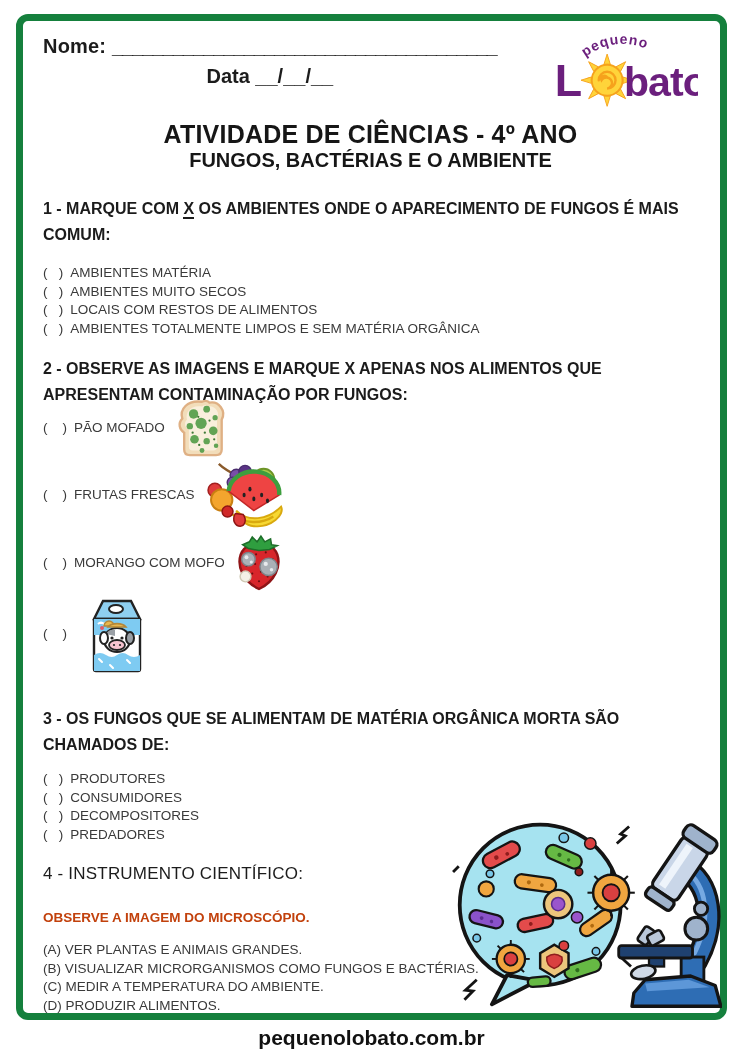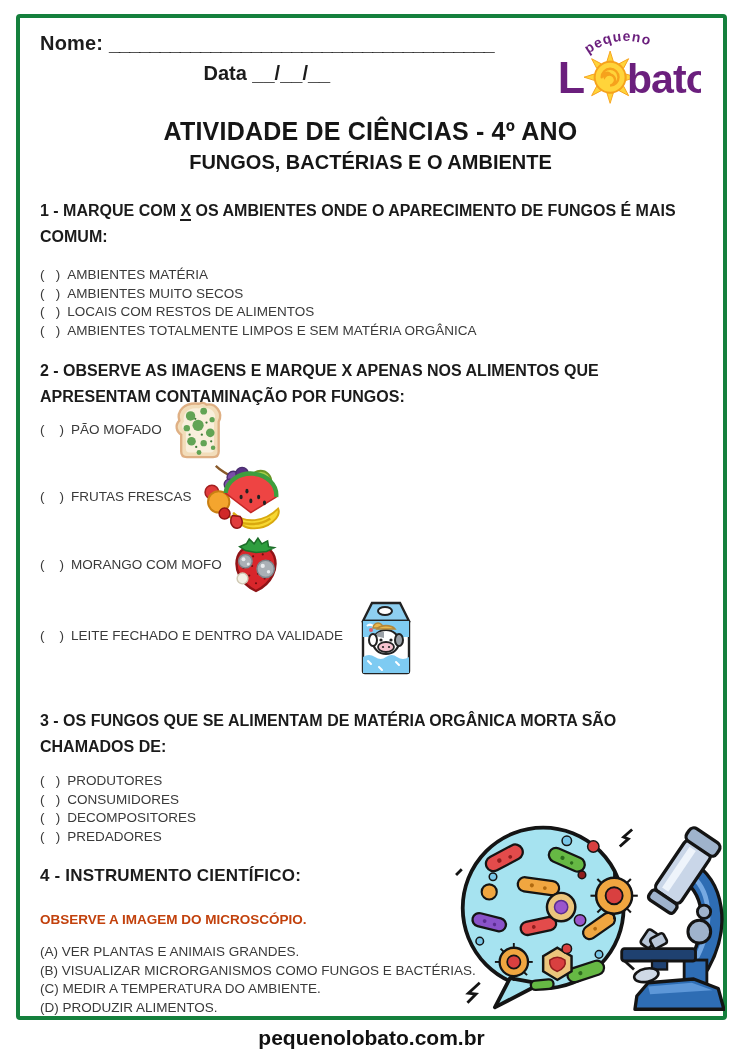--- a/index.html
+++ b/index.html
@@ -2,52 +2,52 @@
 <html><head>
 <meta charset="utf-8">
 <style>
   html,body{margin:0;padding:0;}
   body{
     width:743px;height:1050px;position:relative;background:#ffffff;
     font-family:"Liberation Sans","DejaVu Sans",sans-serif;color:#1c1c1c;overflow:hidden;
   }
   .sheet{
     position:absolute;left:16px;top:14px;right:16px;bottom:30px;
-    border:4px solid #15803d;border-radius:4px;box-sizing:border-box;
+    border:7px solid #15803d;border-radius:12px;box-sizing:border-box;
     padding:10px 22px 6px 20px;
   }
   
   .hdr{display:flex;justify-content:space-between;align-items:flex-start;height:84px;}
   .nameblock{padding-top:4px;}
   .nameline{font-size:20px;font-weight:bold;letter-spacing:.2px;white-space:nowrap;}
   .nameline .blank{font-weight:bold;letter-spacing:-1px;}
   .dateline{font-size:20px;font-weight:bold;margin-top:7px;text-align:center;}
   .logo{width:150px;height:84px;margin-top:-4px;flex:0 0 auto;}
   
   .title1{text-align:center;font-size:25px;font-weight:bold;margin-top:5px;letter-spacing:.2px;color:#161616;}
-  .title2{text-align:center;font-size:20px;font-weight:bold;margin-top:5px;color:#161616;}
+  .title2{text-align:center;font-size:20px;font-weight:bold;color:#161616;}
   
   .qhead{font-size:16px;font-weight:bold;line-height:26px;color:#1b1b1b;margin-top:24px;}
   .qhead .ul{border-bottom:2px solid #1b1b1b;}
   .opts{margin-top:16px;}
   .opt{font-size:13.5px;line-height:18.5px;color:#3a3a3a;display:flex;}
   .opt .box{white-space:pre;margin-right:7px;}
   .q2 .qhead{margin-top:18px;}
   .q3 .qhead{margin-top:32px;}
   .q3 .opts{margin-top:12px;}
   
   .foodrow{display:flex;align-items:center;}
   .foodrow .opt{flex:0 0 auto;}
   .food-img{flex:0 0 auto;margin-left:8px;}
   .row-bread{height:60px;margin-top:-10px;}
   .row-fruits{height:74px;}
   .row-straw{height:62px;}
   .row-milk{height:80px;}
   
-  .q4head{font-size:17px;font-weight:bold;margin-top:20px;letter-spacing:.2px;}
+  .q4head{font-size:17px;font-weight:normal;margin-top:20px;letter-spacing:.2px;}
   .q4sub{font-size:13.5px;font-weight:bold;line-height:19px;margin-top:24px;color:#c2410c;}
   .q4opts{margin-top:14px;}
   .q4opt{font-size:13.5px;line-height:18.5px;color:#3a3a3a;}
   .scope{position:absolute;right:-2px;bottom:2px;width:270px;height:194px;}
   
   .footer{position:absolute;left:0;right:0;bottom:0;text-align:center;font-size:21px;font-weight:bold;color:#111;}
 </style>
 </head>
 <body>
 
@@ -209,21 +209,20 @@
           <circle cx="34" cy="32" r="2.2" fill="#e8ebee"></circle>
             <circle cx="40" cy="38" r="1.8" fill="#e8ebee"></circle>
           <circle cx="13" cy="45" r="5.6" fill="#f4f1e6" stroke="#cfc9b4" stroke-width="1.5"></circle>
         </g>
       </svg>
     </div>
 
     <div class="foodrow row-milk">
       <div class="opt">
           <span class="box">(    )</span>
-          <span>LEITE FECHADO E DENTRO DA VALIDADE</span>
         </div>
       <svg class="food-img" width="66" height="80" viewBox="0 0 66 80">
         <polygon points="12,25 21,7 49,7 58,25" fill="#8ecff0" stroke="#222" stroke-width="2.4"></polygon>
         <ellipse cx="34" cy="15" rx="7" ry="4" fill="#fff" stroke="#222" stroke-width="2"></ellipse>
         <rect x="12" y="25" width="46" height="52" rx="2" fill="#ffffff" stroke="#222" stroke-width="2.4"></rect>
         <rect x="12" y="25" width="46" height="16" fill="#7ecbf2"></rect>
         <path d="M12 61 q6 -4 12 0 q6 4 11 0 q6 -4 11 0 q6 4 12 0 L58 77 L12 77 Z" fill="#7ecbf2"></path>
         <path d="M17 65 l3 3 M45 66 l3 3 M28 71 l3 3" stroke="#fff" stroke-width="2" stroke-linecap="round"></path>
         <path d="M16 30 q3 -3 6 0 q3 -3 6 0" fill="#fff" stroke="#fff" stroke-width="2"></path>
         <path d="M22 32 a5 5 0 0 1 10 0 Z" fill="#e9b84e" stroke="#b3873a" stroke-width="1.4"></path>

